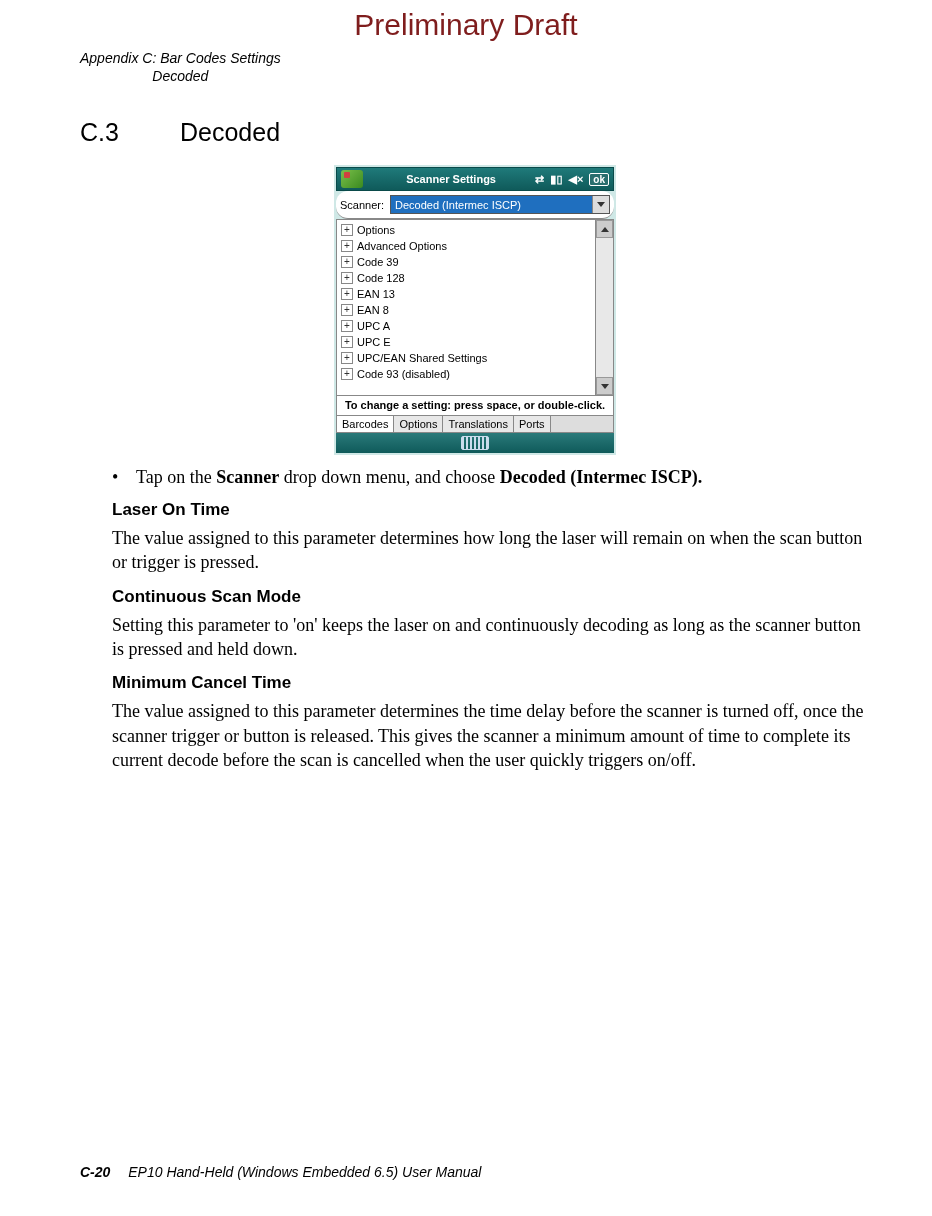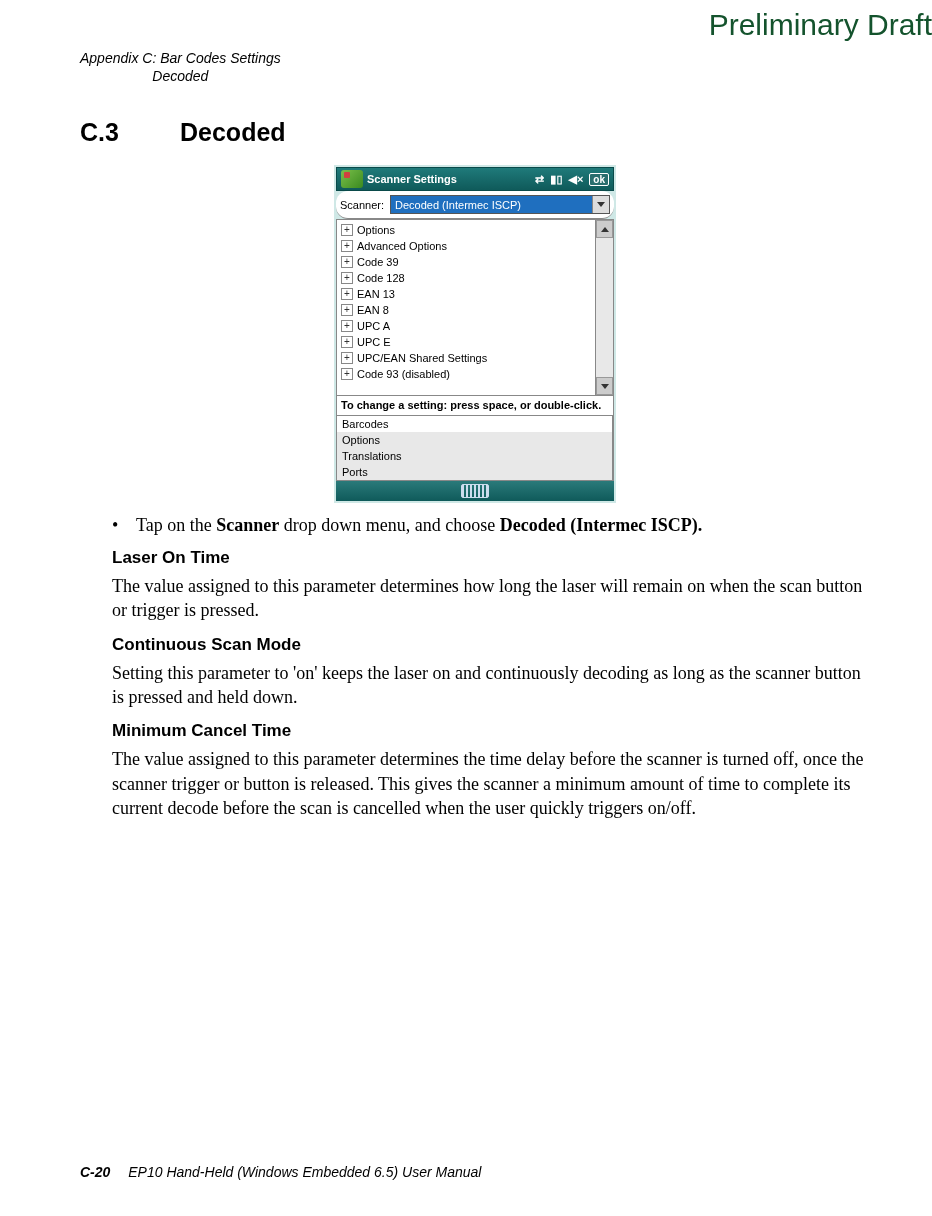--- a/index.html
+++ b/index.html
@@ -11,45 +11,45 @@
     font-size: 18px;
     color: #000;
     position: relative;
     background: #fff;
   }
   .watermark {
     position: absolute;
     top: 8px;
     left: 0;
     width: 100%;
-    text-align: right;
+    text-align: center;
     font-family: Arial, Helvetica, sans-serif;
     font-size: 30px;
-    color: #14532d;
+    color: #7f1d1d;
   }
   .header {
     position: absolute;
     top: 50px;
     left: 80px;
     font-family: "Trebuchet MS", Verdana, sans-serif;
     font-style: italic;
     font-size: 14px;
     line-height: 1.25;
     text-align: center;
   }
   .content {
     position: absolute;
     top: 118px;
     left: 80px;
     width: 790px;
   }
   .h1row {
     display: flex;
     font-family: "Trebuchet MS", Verdana, sans-serif;
-    font-weight: bold;
+    font-weight: normal;
     font-size: 25px;
     margin-bottom: 18px;
   }
   .h1num { width: 100px; flex-shrink:0; }
   .h2row {
     display: flex;
     font-family: "Trebuchet MS", Verdana, sans-serif;
     font-weight: bold;
     font-size: 20px;
     margin-top: 26px;
@@ -89,20 +89,21 @@
 
   
   .screenshot-wrap {
     width: 278px;
     margin: 0 auto 4px auto;
     background: #cfe8e6;
     padding: 2px;
     font-family: Tahoma, Arial, sans-serif;
     font-size: 11px;
     color: #000;
+    text-align: center;
   }
   .ss-titlebar {
     background: linear-gradient(to bottom,#1f7a7a,#0f5a5a);
     height: 22px;
     display: flex;
     align-items: center;
     color: #fff;
     font-weight: bold;
     border: 1px solid #0a4a4a;
   }
@@ -148,21 +149,21 @@
     width:17px; background:#ddd; border-left:1px solid #888;
     display:flex; flex-direction:column;
   }
   .ss-sbtn { height:16px; background:#ccc; border:1px solid #999; margin:0; display:flex; align-items:center; justify-content:center;}
   .ss-strack { flex:1; background:#e8e8e8; }
   .ss-hint {
     background:#fff; padding:3px 4px; border:1px solid #888; border-top:none;
     font-size:11px; line-height:1.2;font-weight:bold;
   }
   .ss-tabs {
-    display:flex; background:#ddd; border:1px solid #888; border-top:none;flex-direction:column;
+    display:flex; background:#ddd; border:1px solid #888; border-top:none;
   }
   .ss-tab {
     padding:2px 5px; border-right:1px solid #888; font-size:11px; background:#e8e8e8;
   }
   .ss-tab.active { background:#fff; }
   .ss-bottombar {
     height:20px; background:linear-gradient(to bottom,#2a7a7a,#0f5a5a);
     display:flex; align-items:center; justify-content:center;
   }
   .ss-kbicon {

